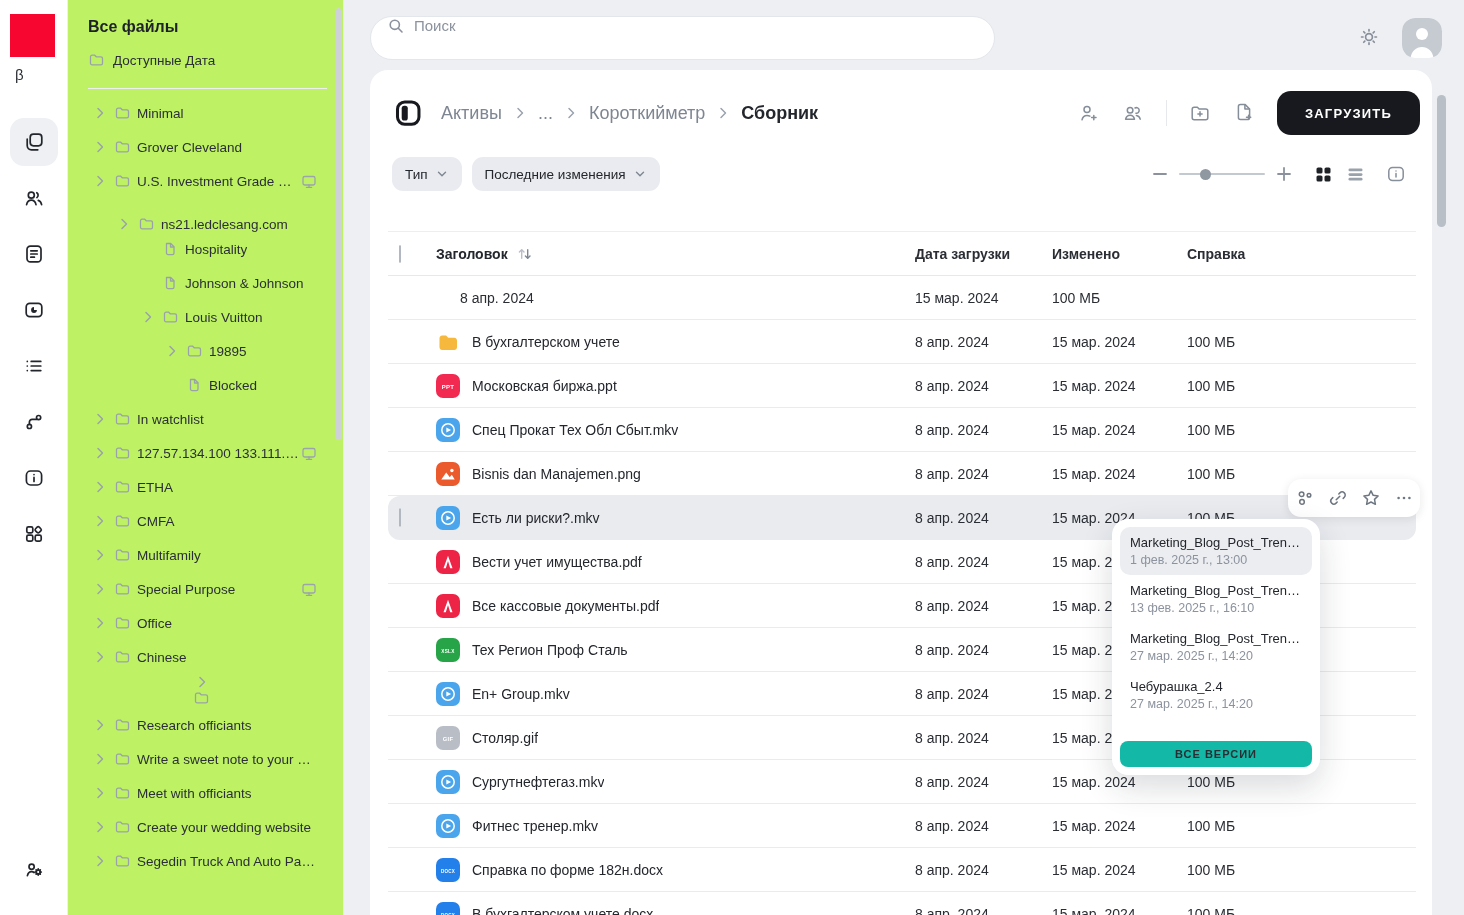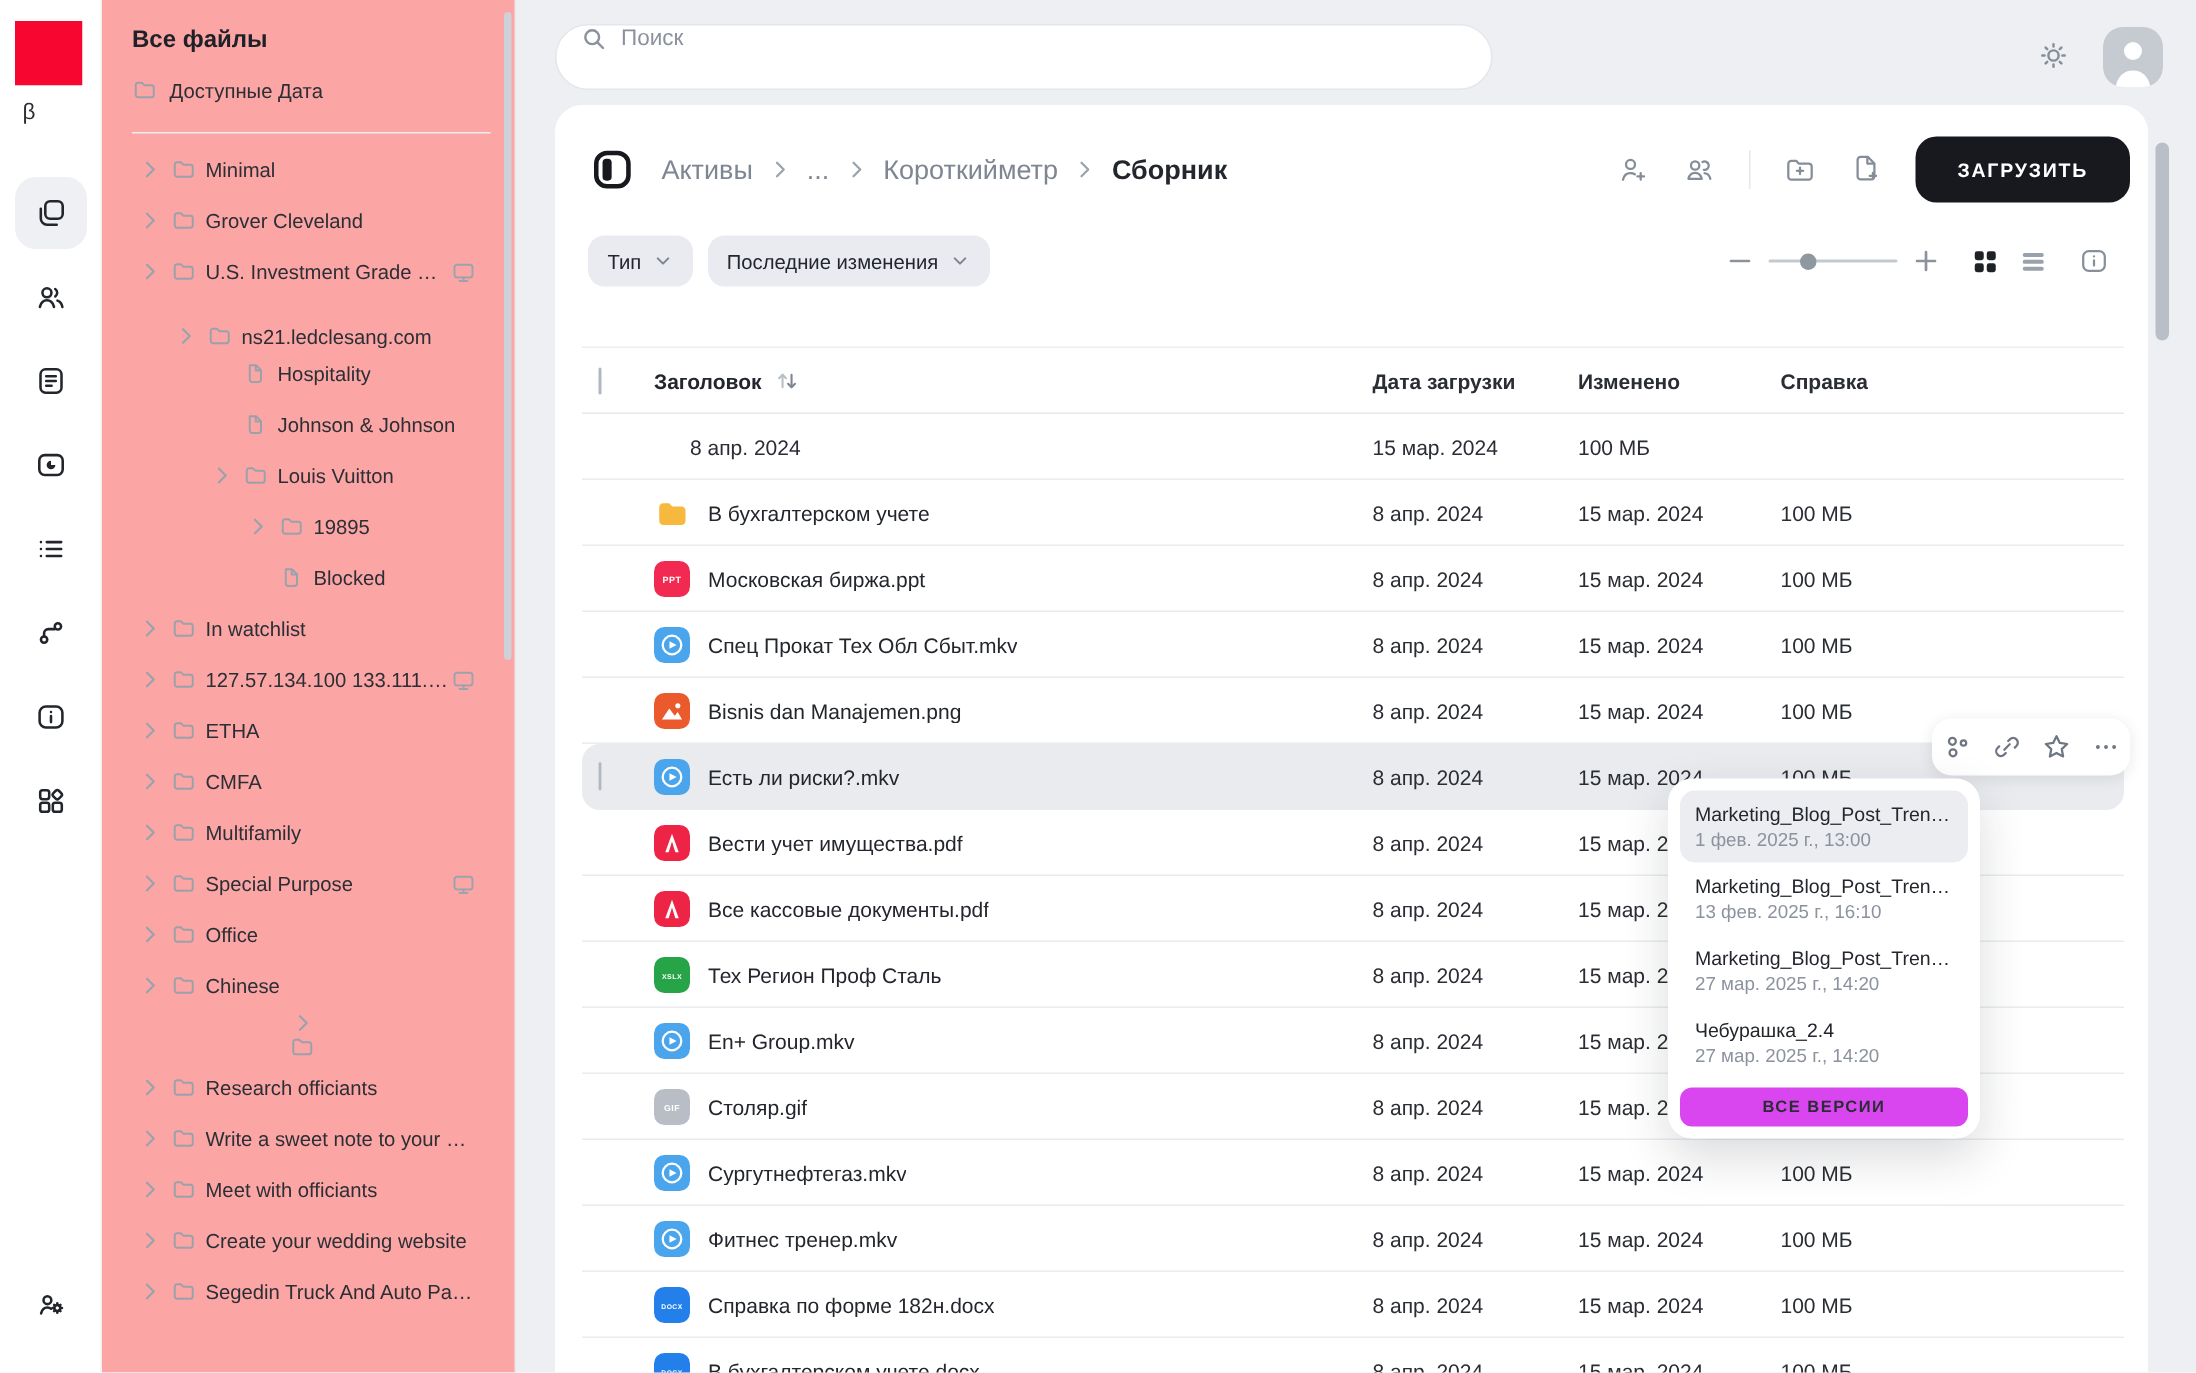--- a/index.html
+++ b/index.html
@@ -14,21 +14,21 @@
   
   .rail { position:absolute; left:0; top:0; width:68px; height:100%; background:#fff; border-right:1px solid #eef0f2; z-index:5; }
   .logo { position:absolute; left:10px; top:14px; width:45px; height:43px; }
   .beta { position:absolute; left:15px; top:66px; font-size:15px; color:#2c3036; }
   .rail-items { position:absolute; left:10px; top:118px; display:flex; flex-direction:column; gap:8px; }
   .rail-btn { width:48px; height:48px; border-radius:14px; display:flex; align-items:center; justify-content:center; cursor:pointer; }
   .rail-btn.active { background:#eef0f3; }
   .rail-bottom { position:absolute; left:10px; bottom:22px; }
 
   
-  .sidebar { position:absolute; left:68px; top:0; width:276px; height:100%; background:#fca5a5; border-right:1px solid #e8eaee; z-index:4; }
+  .sidebar { position:absolute; left:68px; top:0; width:276px; height:100%; background:#bef264; border-right:1px solid #e8eaee; z-index:4; }
   .sb-title { position:absolute; left:20px; top:18px; font-size:16px; font-weight:700; color:#1e2127; }
   .sb-root { position:absolute; left:20px; top:52px; display:flex; align-items:center; gap:9px; font-size:13.5px; font-weight:500; color:#2b2f35; cursor:pointer; }
   .sb-divider { position:absolute; left:20px; right:16px; top:88px; height:1px; background:#eceef1; }
   .tree { position:absolute; left:0; right:0; top:96px; }
   .tree-row { height:34px; display:flex; align-items:center; padding-right:26px; font-size:13.5px; color:#2b2f35; cursor:pointer; white-space:nowrap; }
   .tree-row .chev { width:16px; margin-right:6px; flex:none; }
   .tree-row .chev.hidden { visibility:hidden; }
   .tree-row .tico { width:16px; margin-right:7px; flex:none; }
   .tree-row .tlabel { overflow:hidden; text-overflow:ellipsis; }
   .tree-row .device { margin-left:auto; flex:none; }
@@ -81,21 +81,21 @@
   
   .action-pill { position:absolute; left:1288px; top:479px; width:132px; height:38px; background:#fff; border-radius:13px; box-shadow:0 2px 10px rgba(25,30,40,.10); display:flex; align-items:center; justify-content:center; gap:13px; z-index:20; }
   .action-pill .ai { cursor:pointer; display:flex; }
 
   
   .popup { position:absolute; left:1112px; top:519px; width:208px; background:#fff; border-radius:16px; box-shadow:0 12px 32px rgba(25,30,45,.16); padding:8px; z-index:30; }
   .pitem { padding:8px 10px; border-radius:10px; cursor:pointer; }
   .pitem.selected { background:#ebedf1; }
   .pitem .pt { font-size:13px; font-weight:500; color:#23262c; white-space:nowrap; overflow:hidden; text-overflow:ellipsis; }
   .pitem .pd { font-size:12.5px; color:#8c939e; margin-top:3px; white-space:nowrap; }
-  .pfoot { margin-top:6px; height:26px; background:#d946ef; border-radius:8px; display:flex; align-items:center; justify-content:center; font-size:11px; font-weight:700; letter-spacing:1px; color:#2a2d33; cursor:pointer; }
+  .pfoot { margin-top:22px; height:26px; background:#14b8a6; border-radius:8px; display:flex; align-items:center; justify-content:center; font-size:11px; font-weight:700; letter-spacing:1px; color:#2a2d33; cursor:pointer; }
 </style>
 </head>
 <body>
 
 <nav class="rail">
   <div class="logo">
       <svg width="45" height="43">
         <rect width="45" height="43" fill="#f7062f"></rect>
       </svg>
     </div>

